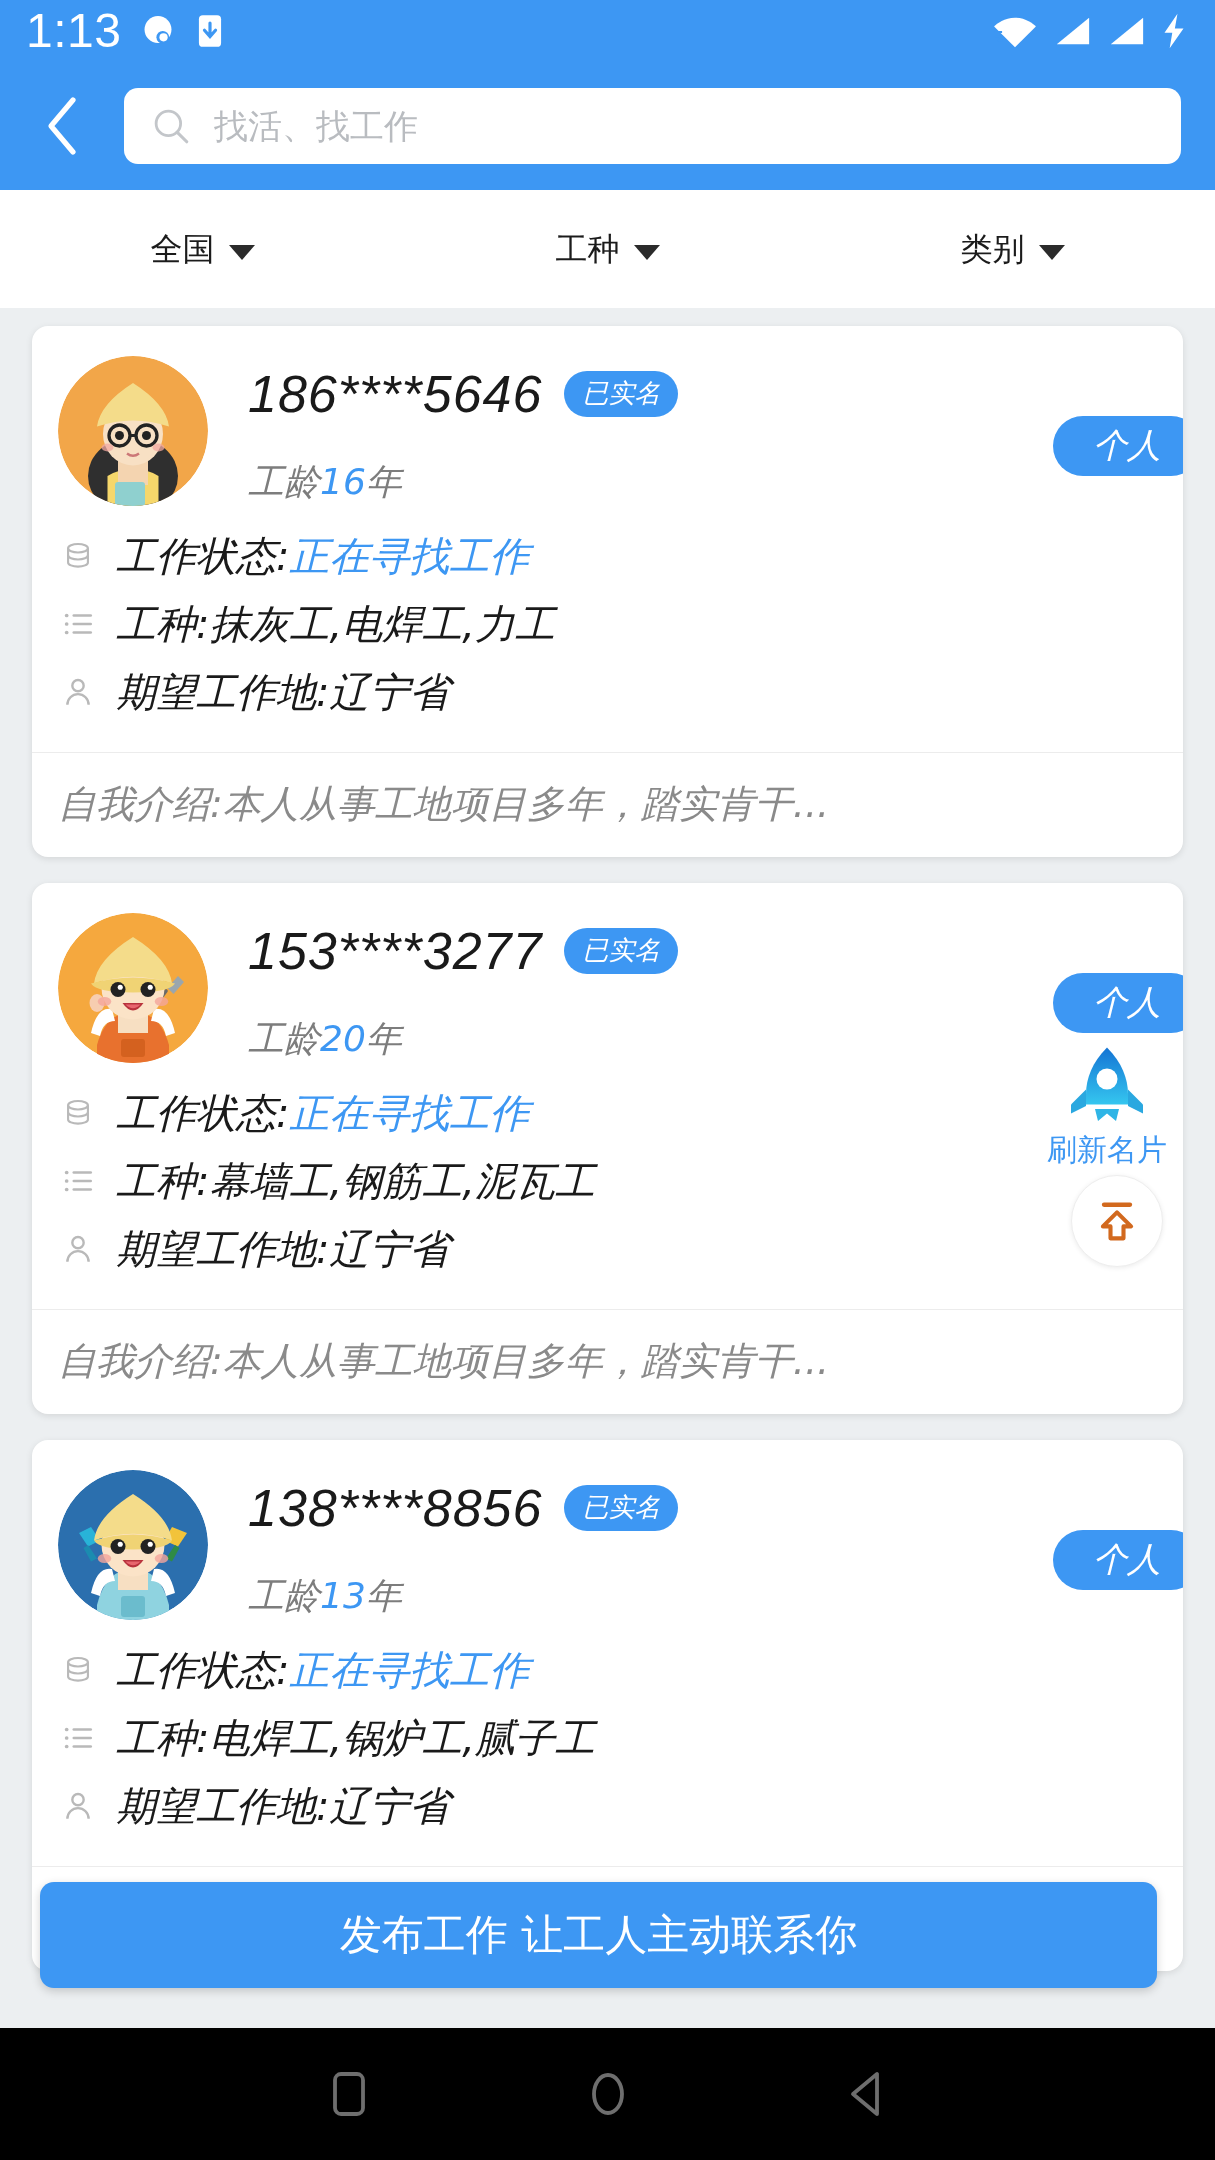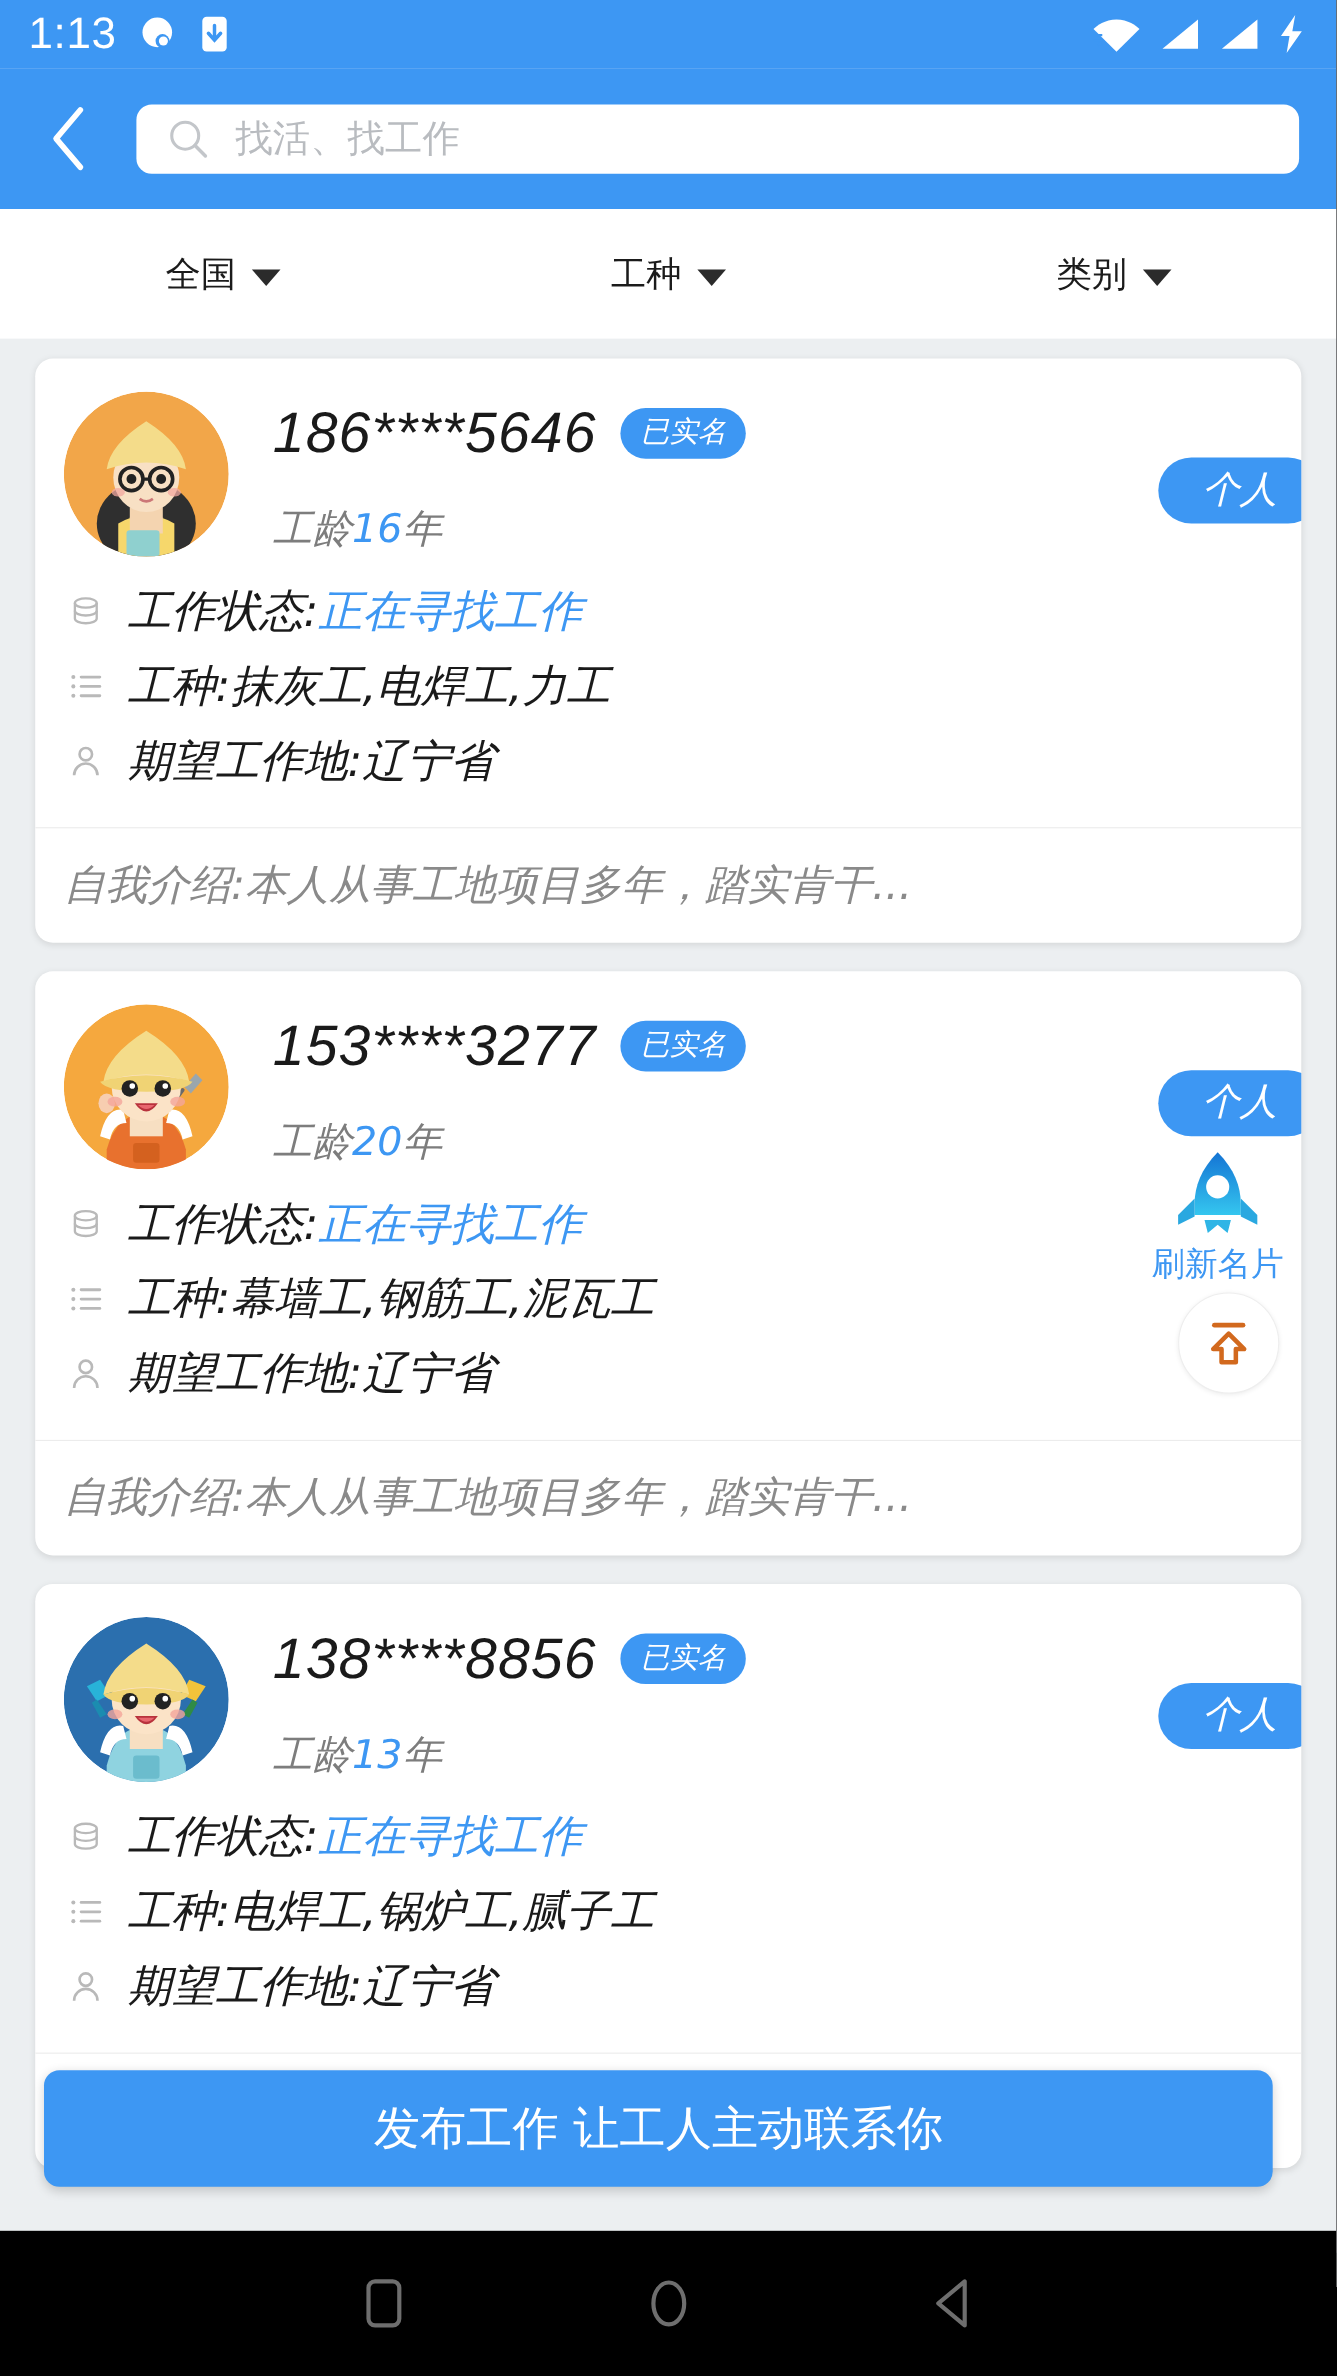--- a/index.html
+++ b/index.html
@@ -22,21 +22,21 @@
   .statusbar {
     position: relative;
     height: 62px;
     background: #3d97f3;
     display: flex;
     align-items: center;
     padding: 0 26px;
     color: #fff;
   }
   .status-time {
-    font-size: 40px;
+    font-size: 48px;
     letter-spacing: 0.5px;
     line-height: 1;
     margin-right: 18px;
     font-family: "Liberation Sans", sans-serif;
   }
   .status-left-icons { display: flex; align-items: center; gap: 18px; }
   .status-right { margin-left: auto; display: flex; align-items: center; gap: 12px; }
 
   
   .appbar {
@@ -46,21 +46,21 @@
     align-items: center;
     padding: 0 34px 0 26px;
   }
   .back-btn {
     width: 74px; height: 74px;
     display: flex; align-items: center; justify-content: center;
     flex: 0 0 auto;
   }
   .searchbox {
     flex: 1 1 auto;
-    height: 63px;
+    height: 76px;
     background: #fff;
     border-radius: 14px;
     display: flex;
     align-items: center;
     padding: 0 26px;
     margin-left: 24px;
   }
   .search-placeholder {
     font-size: 34px;
     color: #b9bcc0;

